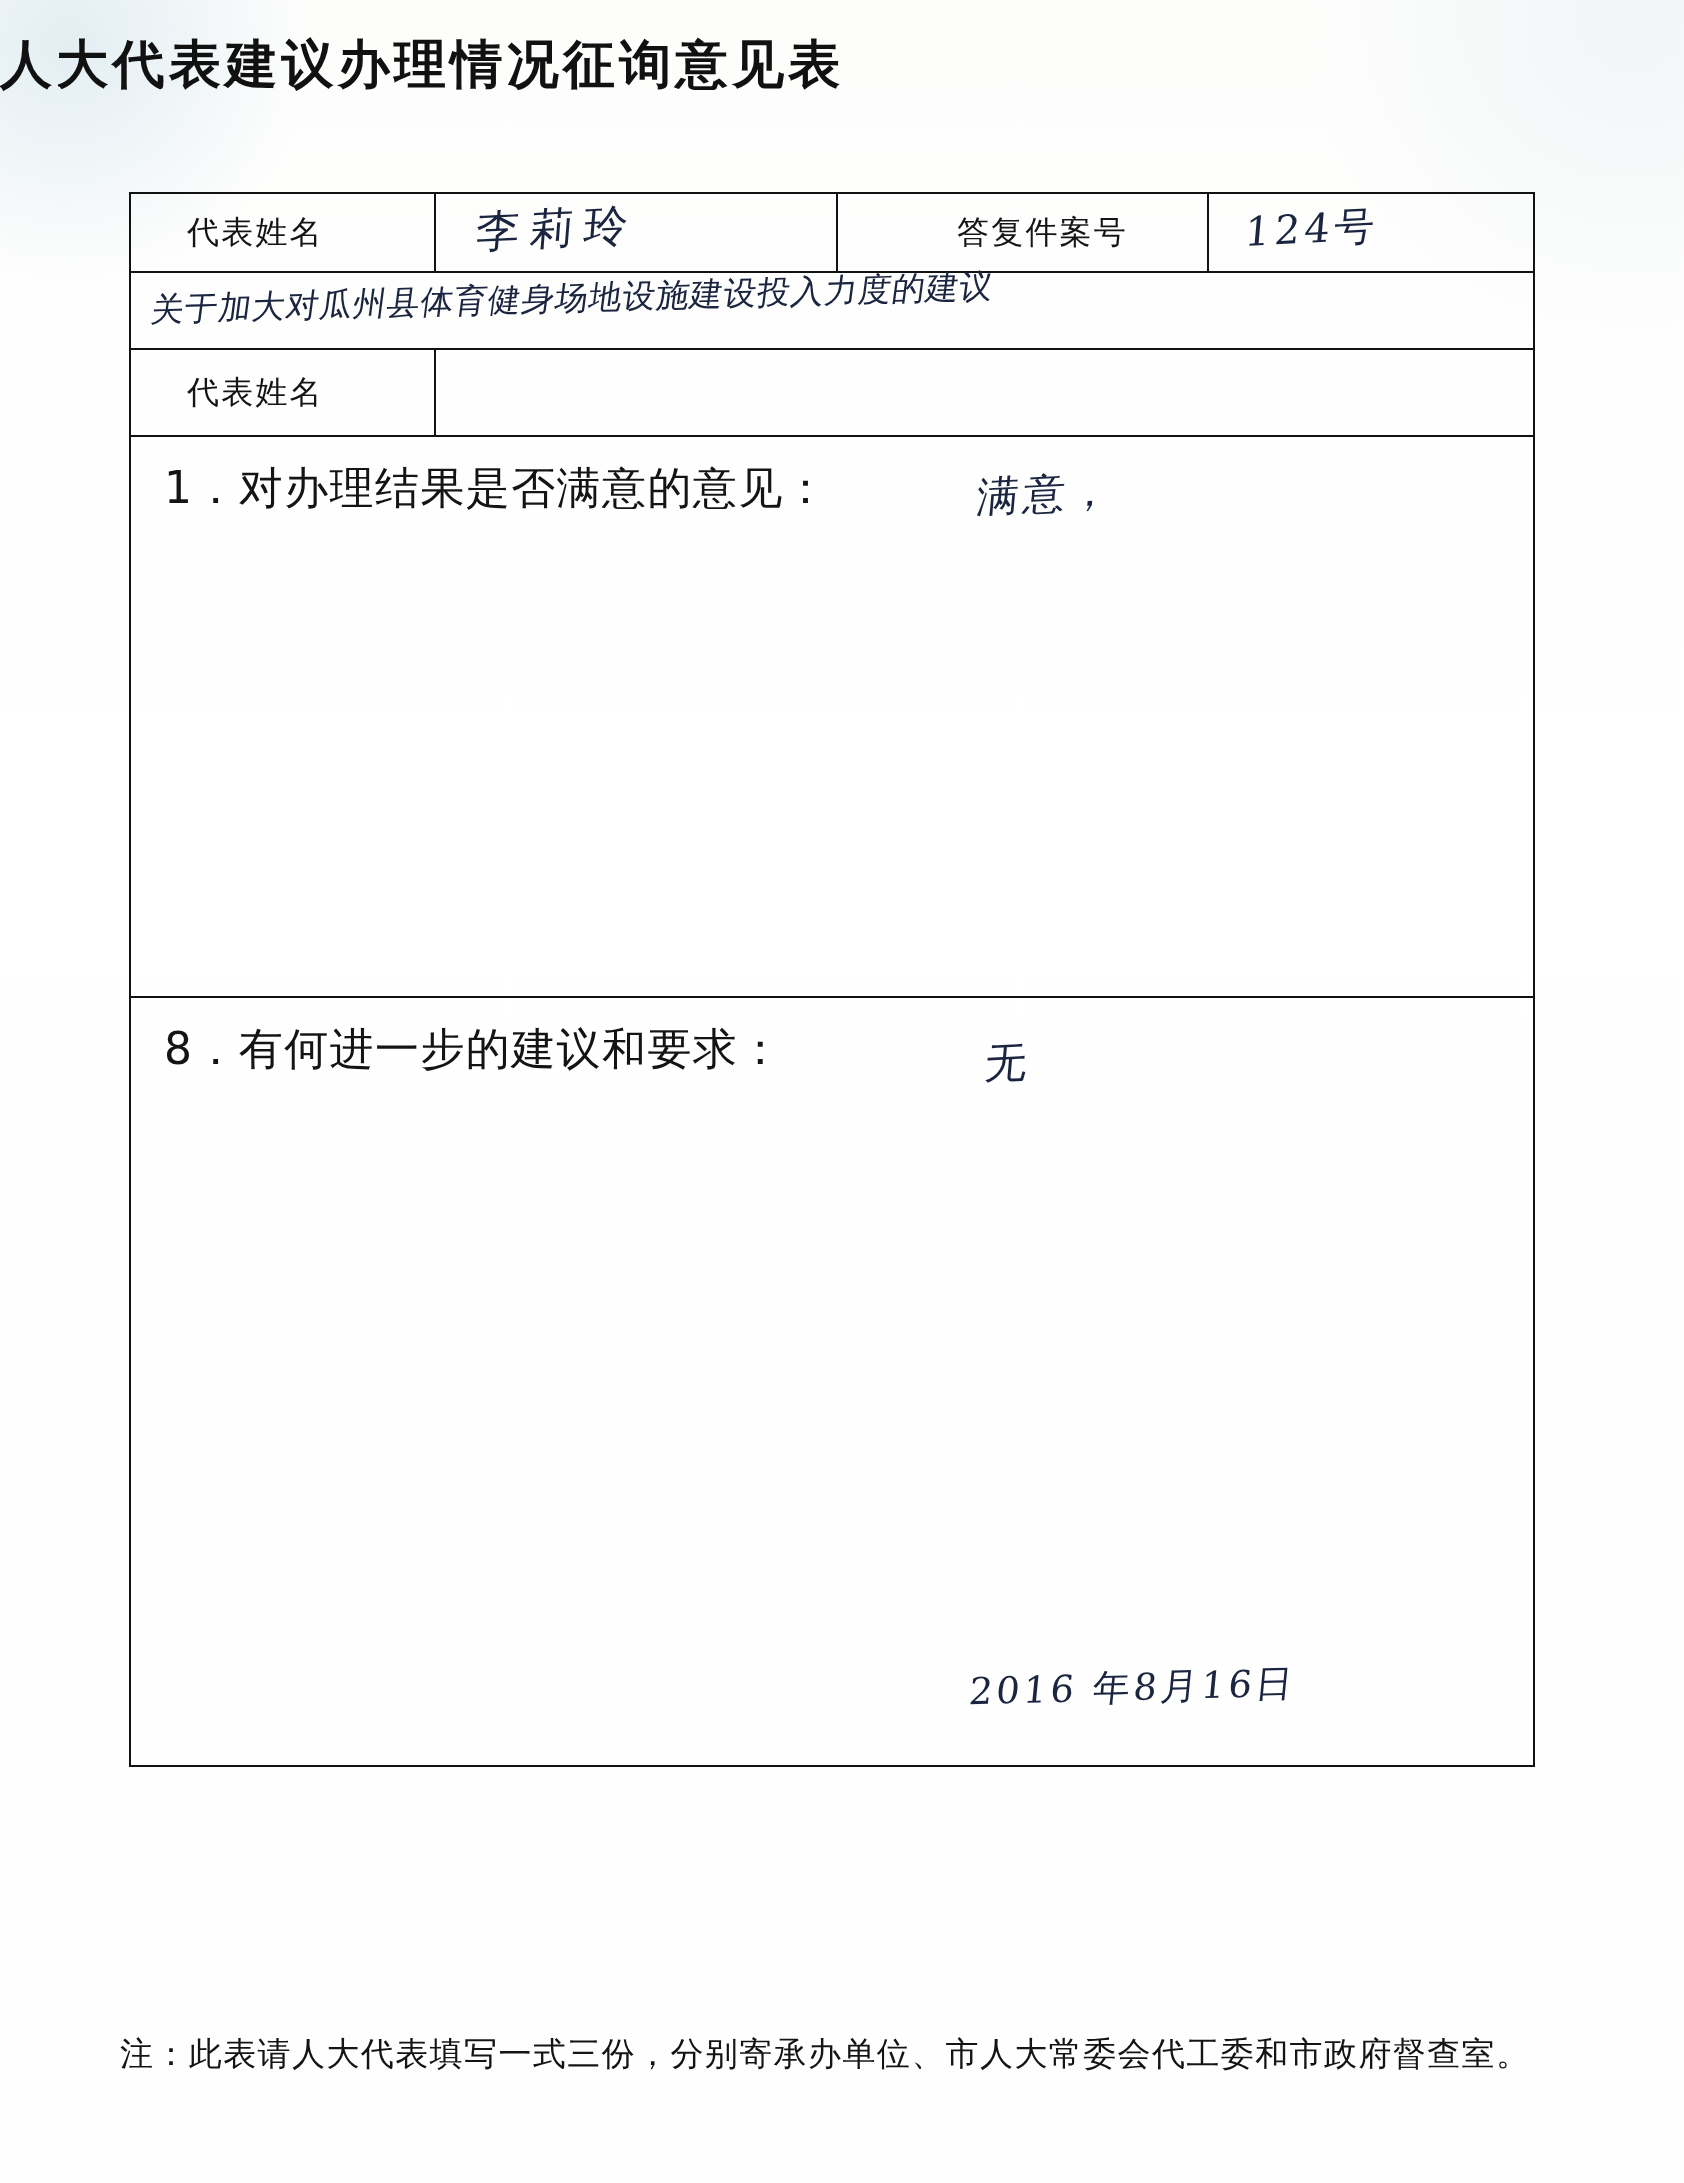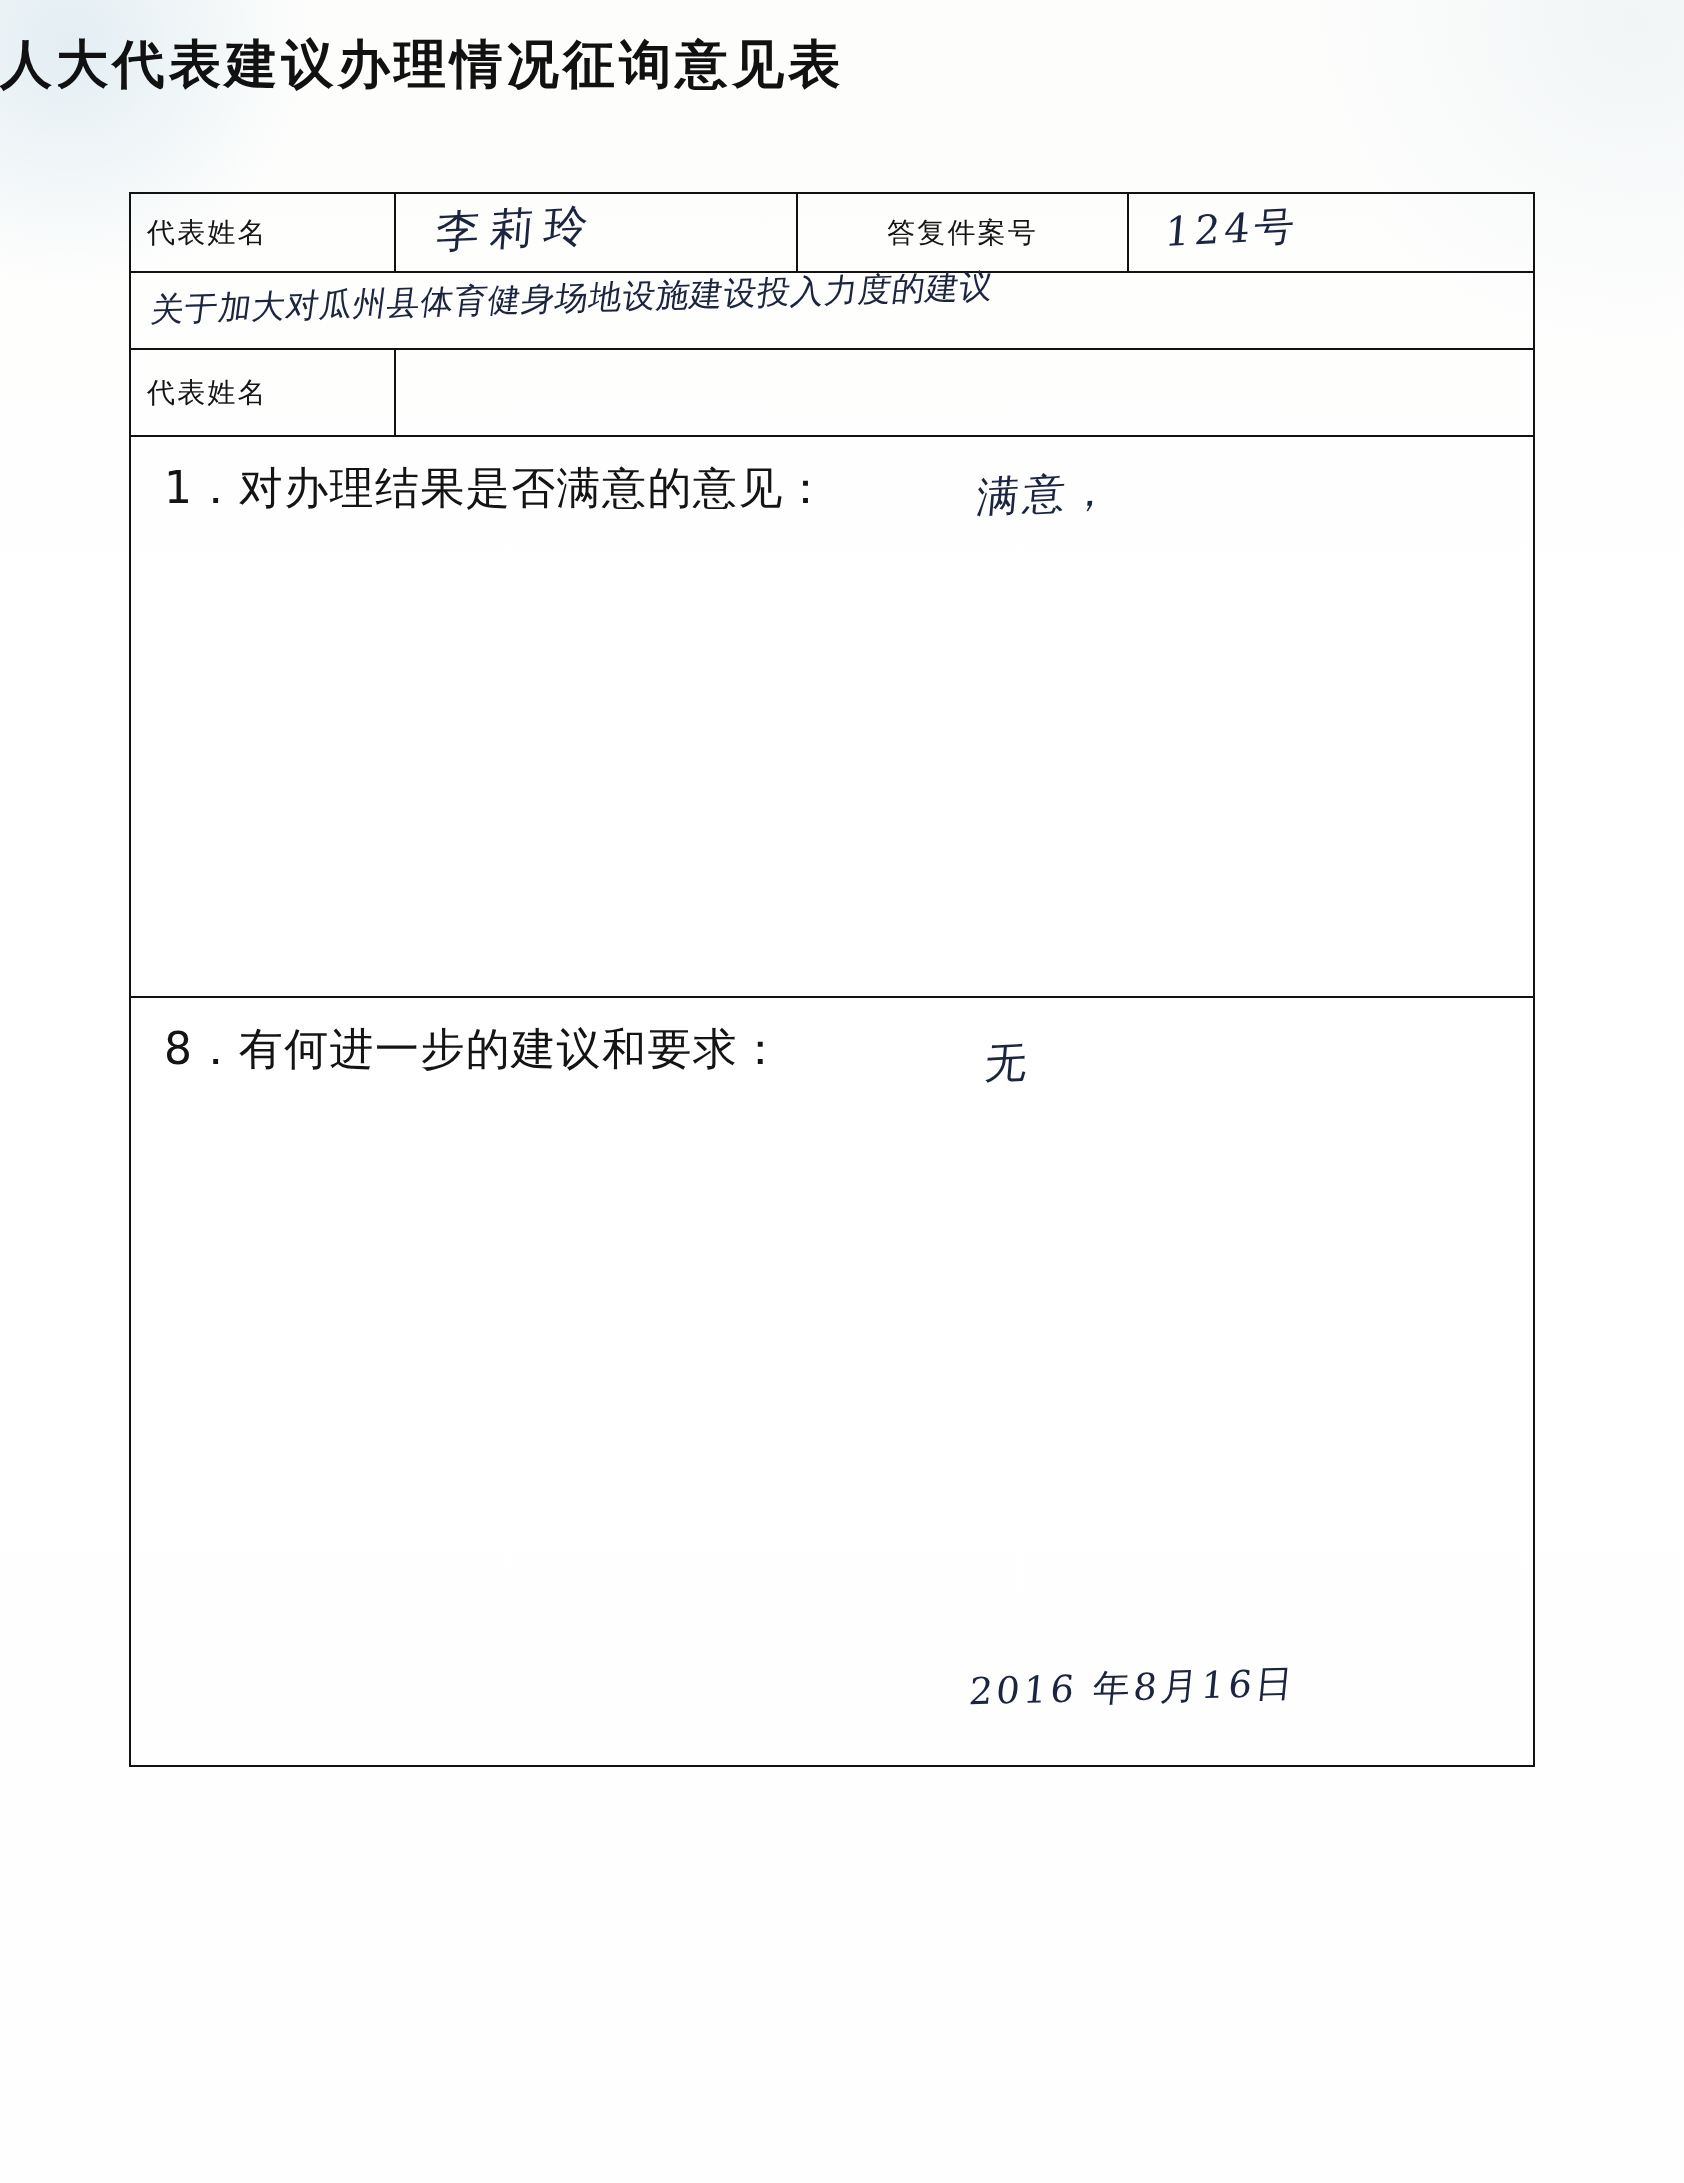--- a/index.html
+++ b/index.html
@@ -57,23 +57,24 @@
 
   .cell {
     box-sizing: border-box;
     position: relative;
     display: flex;
     align-items: center;
     padding: 0 16px;
   }
   .cell.label {
     font-family: Liberation Sans, sans-serif;
-    font-size: 28px;
+    font-size: 32px;
     letter-spacing: 2.2px;
     color: #151515;
+    margin-left: 40px;
   }
   .vdiv { border-right: 2.9px solid #121212; }
 
   .c-name-label   { width: 265px; height: 77px; }
   .c-name-value   { width: 402px; height: 77px; }
   .c-case-label   { width: 331px; height: 77px; justify-content: center; }
   .c-case-value   { flex: 1;      height: 77px; }
 
   .c-title-label  { width: 265px; height: 75px; }
   .c-title-value  { flex: 1;      height: 75px; }
@@ -206,15 +207,16 @@
     <div class="row">
       <div class="qblock second" style="width:100%">
         <span class="qtext">8．有何进一步的建议和要求：</span>
         <span class="hw hw-answer2">无</span>
         <span class="hw hw-date">2016  年8月16日</span>
       </div>
     </div>
 
   </div>
 
+  <div class="note">注：此表请人大代表填写一式三份，分别寄承办单位、市人大常委会代工委和市政府督查室。</div>
 
 </div>
 
 
 </body></html>

